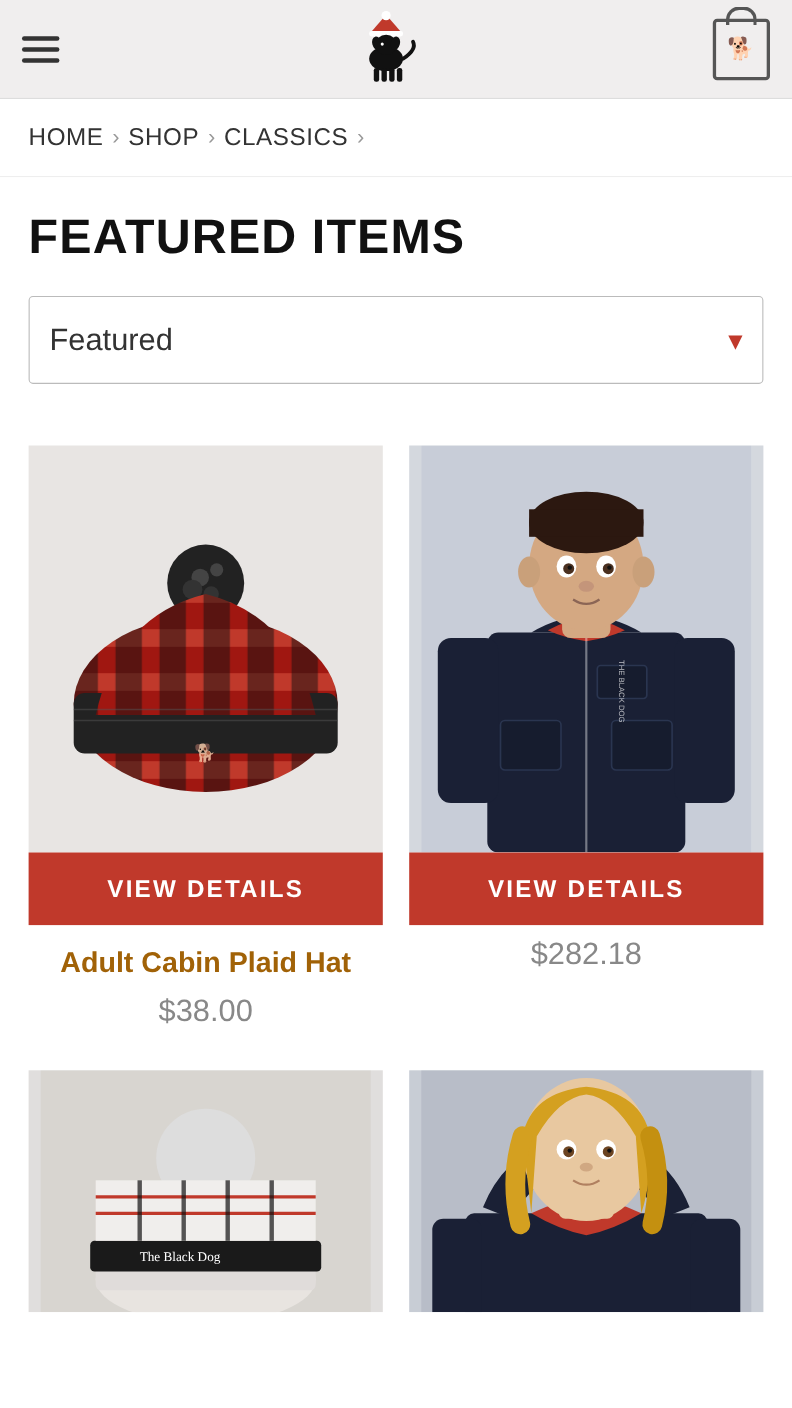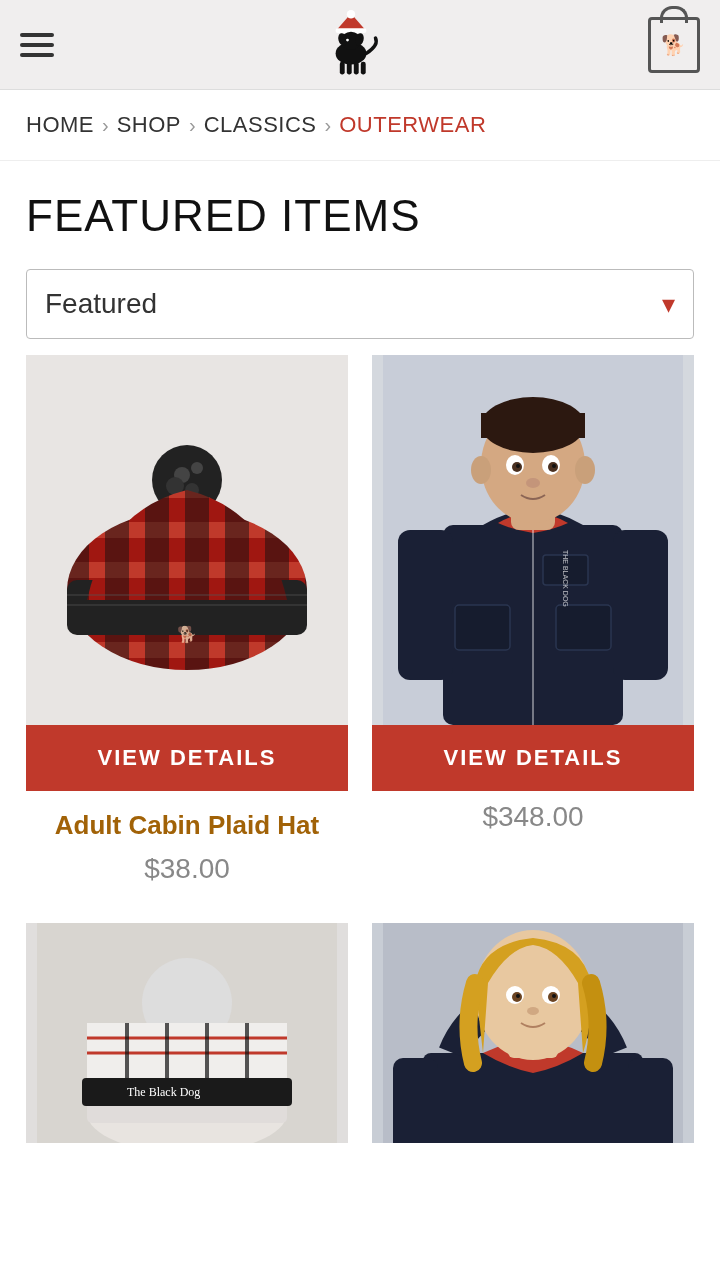--- a/index.html
+++ b/index.html
@@ -91,37 +91,37 @@
       font-size: 20px;
       color: #999;
     }
 
     
     .main {
       padding: 30px 26px 0 26px;
     }
     .page-title {
       font-size: 44px;
-      font-weight: 400;
+      font-weight: 700;
       color: #111;
       text-transform: uppercase;
       letter-spacing: 1px;
       margin-bottom: 28px;
     }
 
     
     .sort-dropdown-wrapper {
       border: 1.5px solid #bbb;
       border-radius: 4px;
       padding: 0 18px;
-      height: 70px;
+      height: 80px;
       display: flex;
       align-items: center;
       justify-content: space-between;
-      margin-bottom: 16px;
+      margin-bottom: 56px;
       cursor: pointer;
     }
     .sort-dropdown-label {
       font-size: 28px;
       color: #333;
     }
     .chevron-down {
       color: #c0392b;
       font-size: 26px;
     }
@@ -244,21 +244,20 @@
   </div>
 </header>
 
 <nav class="breadcrumb">
   <span class="breadcrumb-item">HOME</span>
   <span class="breadcrumb-sep">›</span>
   <span class="breadcrumb-item">SHOP</span>
   <span class="breadcrumb-sep">›</span>
   <span class="breadcrumb-item">CLASSICS</span>
   <span class="breadcrumb-sep">›</span>
-  <span class="breadcrumb-item active">OUTERWEAR</span>
 </nav>
 
 <main class="main">
   <h1 class="page-title">FEATURED ITEMS</h1>
 
   <div class="sort-dropdown-wrapper">
     <span class="sort-dropdown-label">Featured</span>
     <span class="chevron-down">▾</span>
   </div>
 
@@ -341,21 +340,21 @@
 
           <path d="M138 140 Q150 148 162 140" stroke="#8b6555" stroke-width="2" fill="none"></path>
 
           <ellipse cx="98" cy="115" rx="10" ry="14" fill="#c9a07a"></ellipse>
           <ellipse cx="202" cy="115" rx="10" ry="14" fill="#c9a07a"></ellipse>
 
           <text x="165" y="180" font-size="7" fill="#fff" opacity="0.7" transform="rotate(90,165,195)">THE BLACK DOG</text>
         </svg>
       </div>
       <button class="view-details-btn">VIEW DETAILS</button>
-      <span class="product-price">$348.00</span>
+      <span class="product-price">$282.18</span>
     </div>
 
     <div class="product-card">
       <div class="hat-img-bottom">
         
         <svg viewBox="0 0 300 220" width="100%" height="220">
           <rect width="300" height="220" fill="#d8d5d0"></rect>
 
           <ellipse cx="150" cy="280" rx="80" ry="100" fill="#c9a07a"></ellipse>
 

